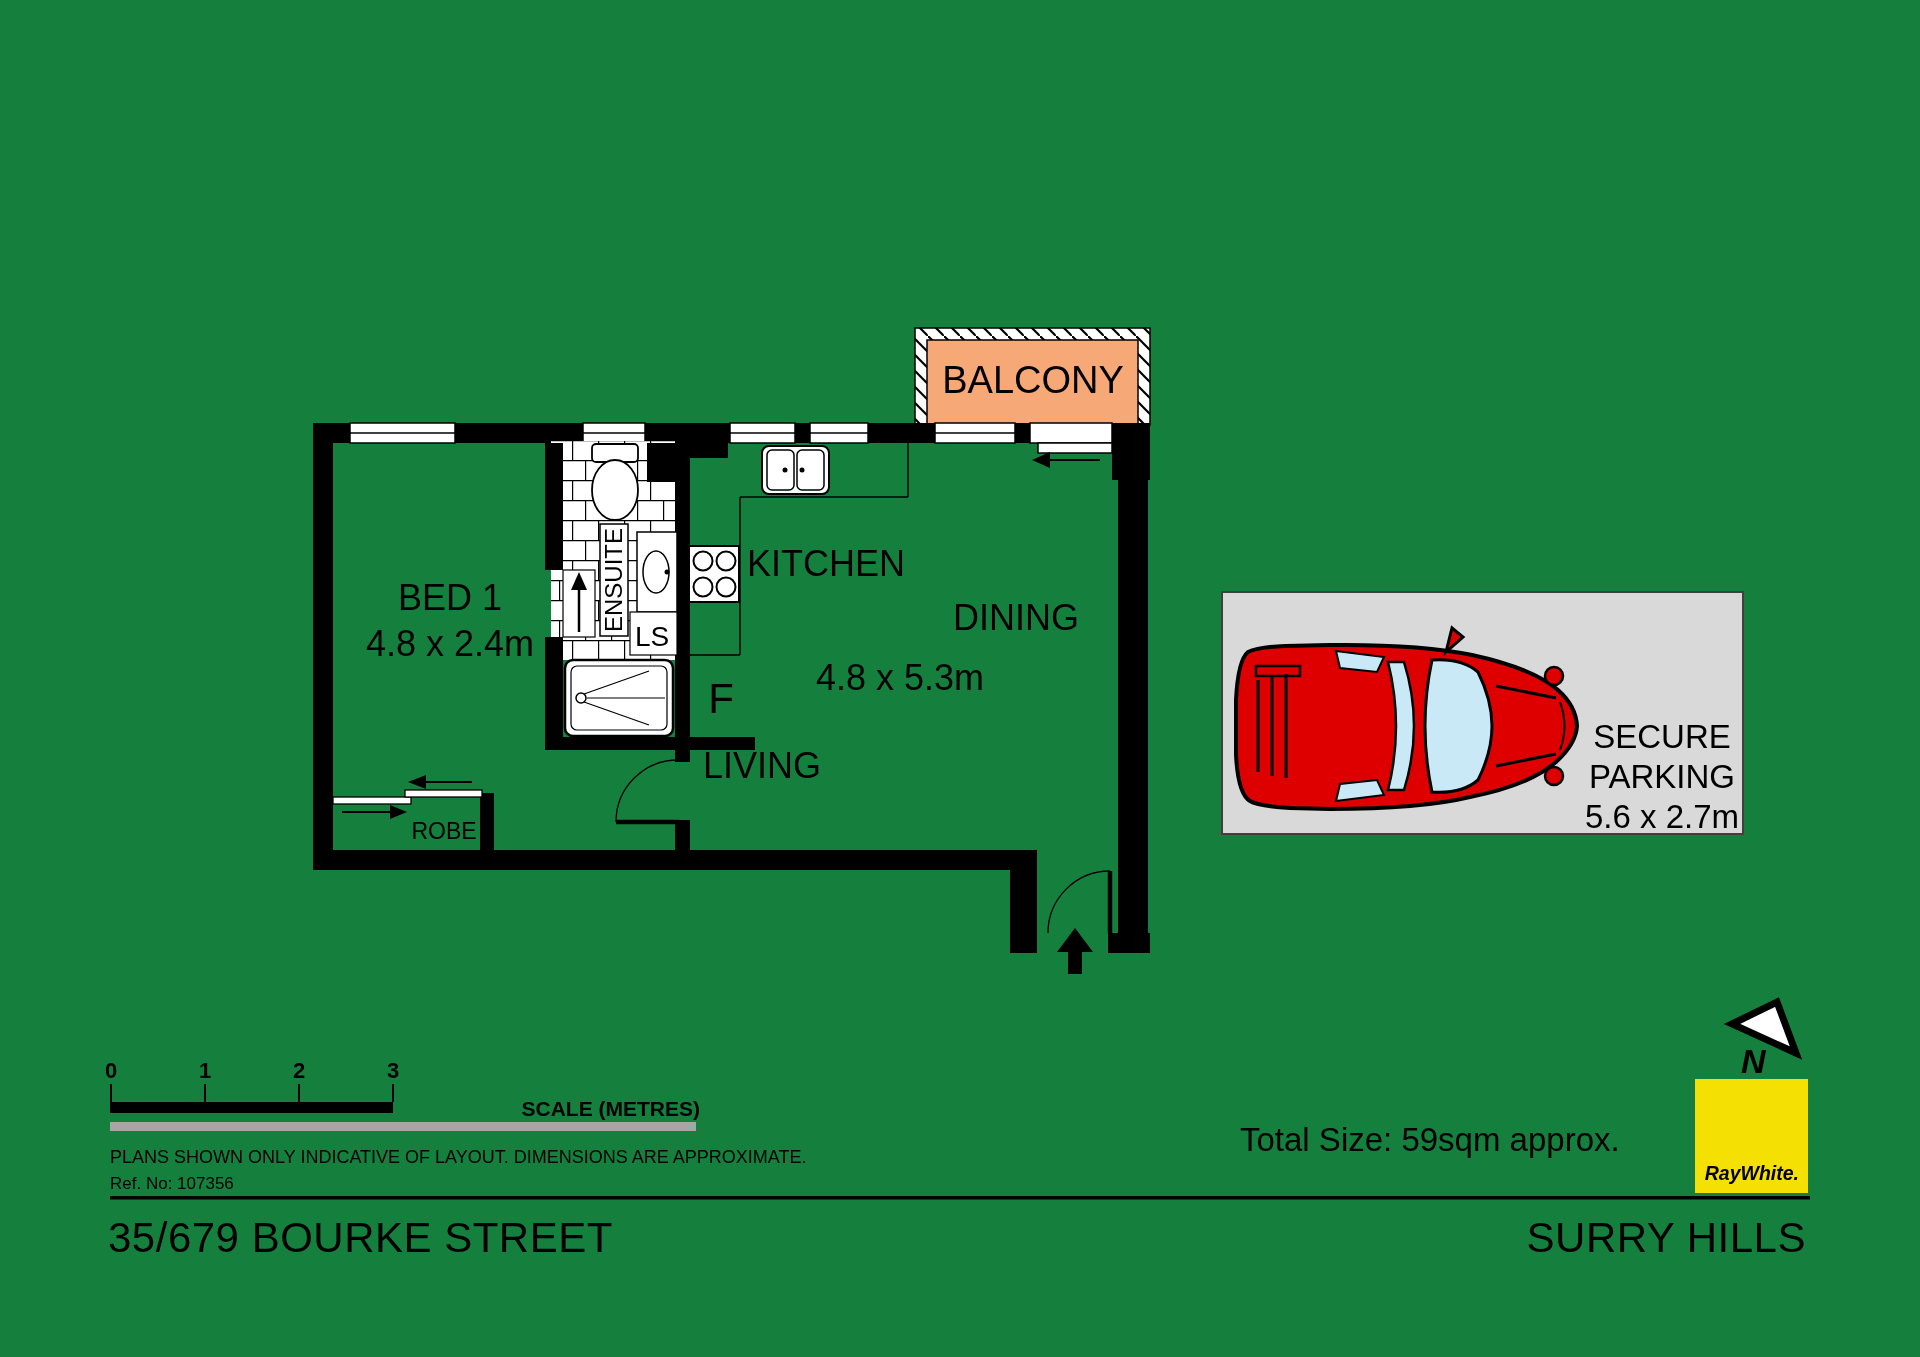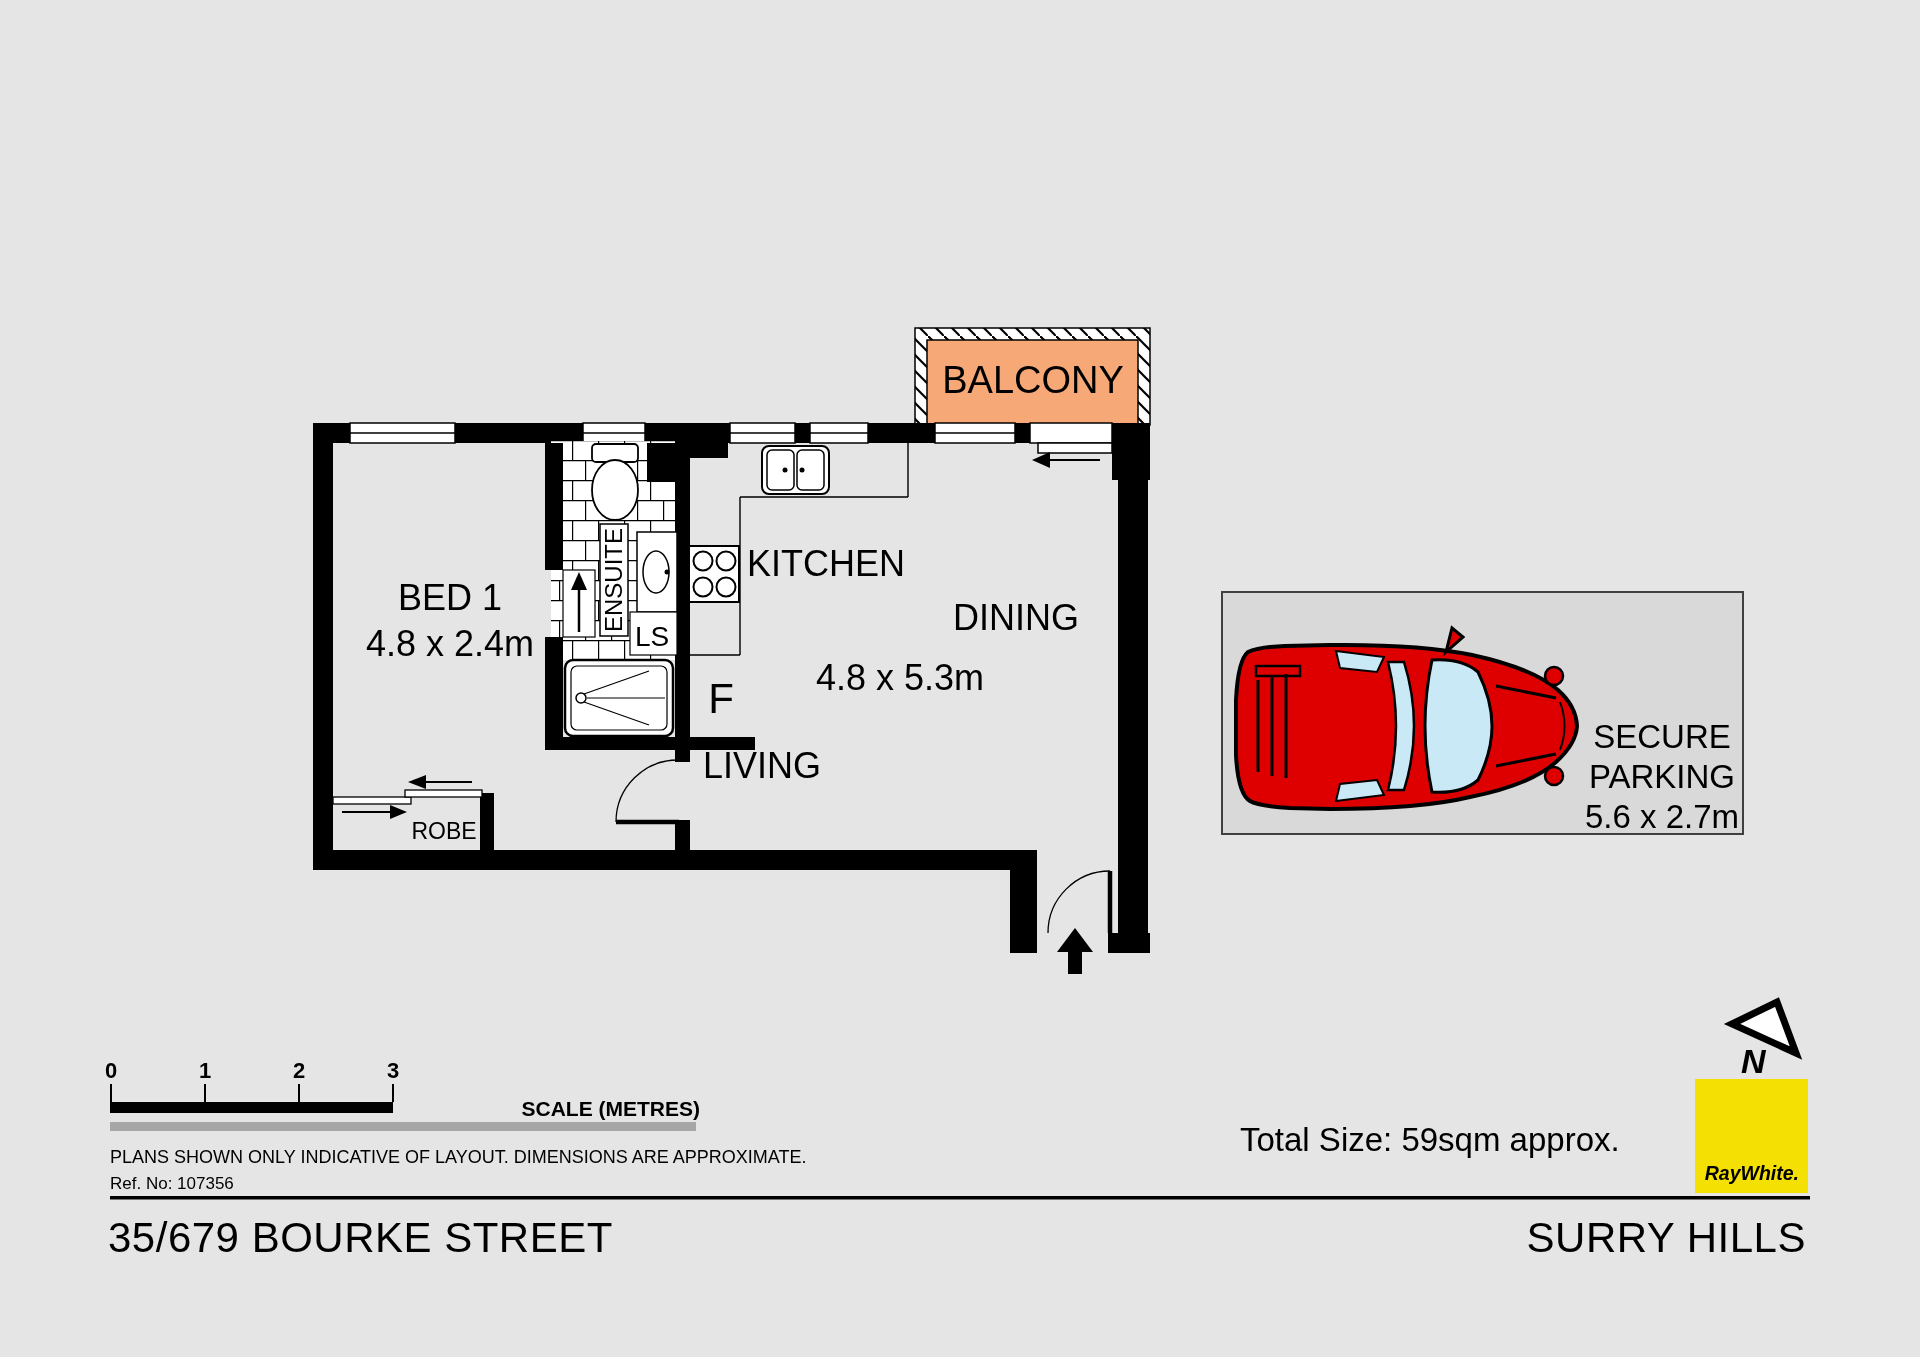--- a/index.html
+++ b/index.html
@@ -1,16 +1,16 @@
 <!DOCTYPE html>
 <html><head>
 <meta charset="utf-8">
 <style>
   html,body{margin:0;padding:0;background:#fff;}
-  .page{width:1920px;height:1357px;position:relative;background:#e5e5e5;overflow:hidden;}
+  .page{width:1920px;height:1357px;position:relative;background:#15803d;overflow:hidden;}
   svg text{font-family:"Liberation Sans","DejaVu Sans",sans-serif;fill:#000;}
   .room-label{font-size:36px;}
 </style>
 </head>
 <body>
 
 <div class="page">
 <svg width="1920" height="1357" viewBox="0 0 1920 1357" xmlns="http://www.w3.org/2000/svg">
   <defs>
     <pattern id="hatch" width="16" height="16" patternUnits="userSpaceOnUse">

